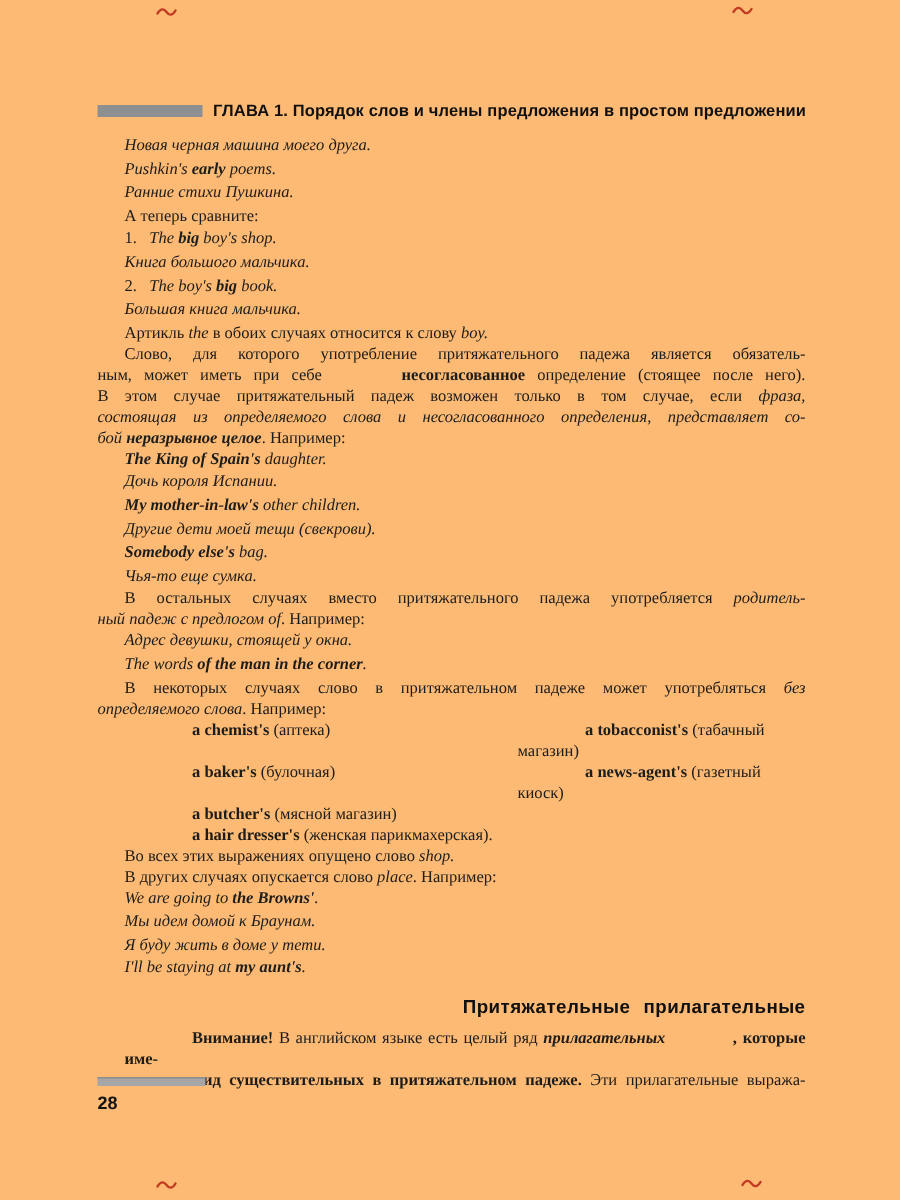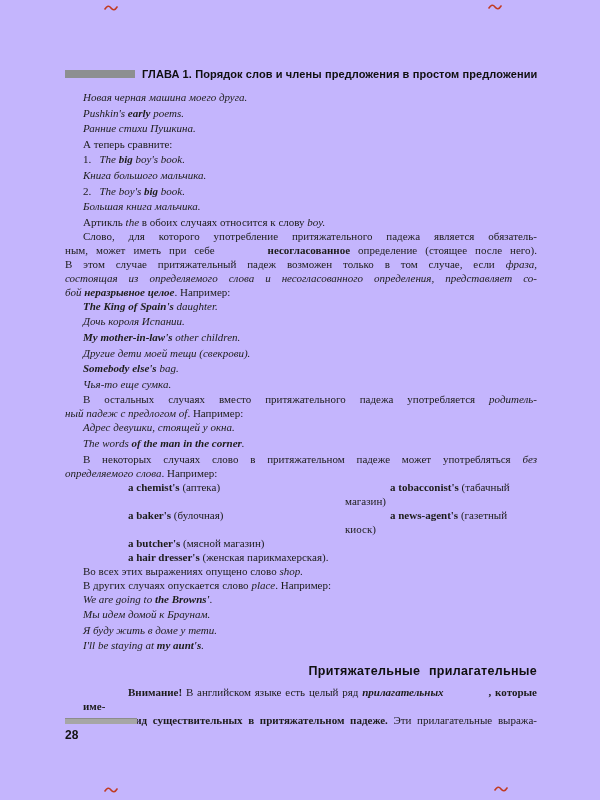--- a/index.html
+++ b/index.html
@@ -1,16 +1,16 @@
 <!DOCTYPE html>
 <html><head>
 <meta charset="utf-8">
 <style>
   html,body{margin:0;padding:0;}
-  .page{position:relative;width:600px;height:800px;background:#c4b5fd;overflow:hidden;
+  .page{position:relative;width:600px;height:800px;background:#fdba74;overflow:hidden;
         font-family:"Liberation Serif", serif;color:#1c1c1a;}
   .content{position:absolute;left:65px;top:68px;width:472px;}
   .header{display:flex;align-items:center;gap:7px;margin-bottom:10px;}
   .header-bar{width:70px;height:8px;background:#8d8f91;flex:0 0 auto;}
   .header-title{font-family:"Liberation Sans",sans-serif;font-weight:bold;font-size:11px;
         color:#101010;letter-spacing:.1px;white-space:nowrap;}
   
   .line{font-size:11px;white-space:pre-wrap;}
   .ex{line-height:15.6px;}
   .p{line-height:14px;}
@@ -51,21 +51,21 @@
   <div class="content">
     <div class="header">
       <span class="header-bar"></span>
       <span class="header-title">ГЛАВА 1. Порядок слов и члены предложения в простом предложении</span>
     </div>
     <div id="body-lines">
         <div class="line ex ind"><span class="s-i">Новая черная машина моего друга.</span></div>
         <div class="line ex ind"><span class="s-i">Pushkin's </span><span class="s-bi">early</span><span class="s-i"> poems.</span></div>
         <div class="line ex ind"><span class="s-i">Ранние стихи Пушкина.</span></div>
         <div class="line ex ind"><span class="s-r">А теперь сравните:</span></div>
-        <div class="line ex ind"><span class="s-r">1.   </span><span class="s-i">The </span><span class="s-bi">big</span><span class="s-i"> boy's book.</span></div>
+        <div class="line ex ind"><span class="s-r">1.   </span><span class="s-i">The </span><span class="s-bi">big</span><span class="s-i"> boy's shop.</span></div>
         <div class="line ex ind"><span class="s-i">Книга большого мальчика.</span></div>
         <div class="line ex ind"><span class="s-r">2.   </span><span class="s-i">The boy's </span><span class="s-bi">big</span><span class="s-i"> book.</span></div>
         <div class="line ex ind"><span class="s-i">Большая книга мальчика.</span></div>
         <div class="line p ind"><span class="s-r">Артикль </span><span class="s-i">the</span><span class="s-r"> в обоих случаях относится к слову </span><span class="s-i">boy.</span></div>
         <div class="line p ind fill"><span class="s-r">Слово, для которого употребление притяжательного падежа является обязатель-</span></div>
         <div class="line p fill"><span class="s-r">ным, может иметь при себе </span><span class="s-b">несогласованное</span><span class="s-r"> определение (стоящее после него).</span></div>
         <div class="line p fill"><span class="s-r">В этом случае притяжательный падеж возможен только в том случае, если </span><span class="s-i">фраза,</span></div>
         <div class="line p fill"><span class="s-i">состоящая из определяемого слова и несогласованного определения, представляет со-</span></div>
         <div class="line p"><span class="s-i">бой </span><span class="s-bi">неразрывное целое</span><span class="s-r">. Например:</span></div>
         <div class="line ex ind"><span class="s-bi">The King of Spain's</span><span class="s-i"> daughter.</span></div>

